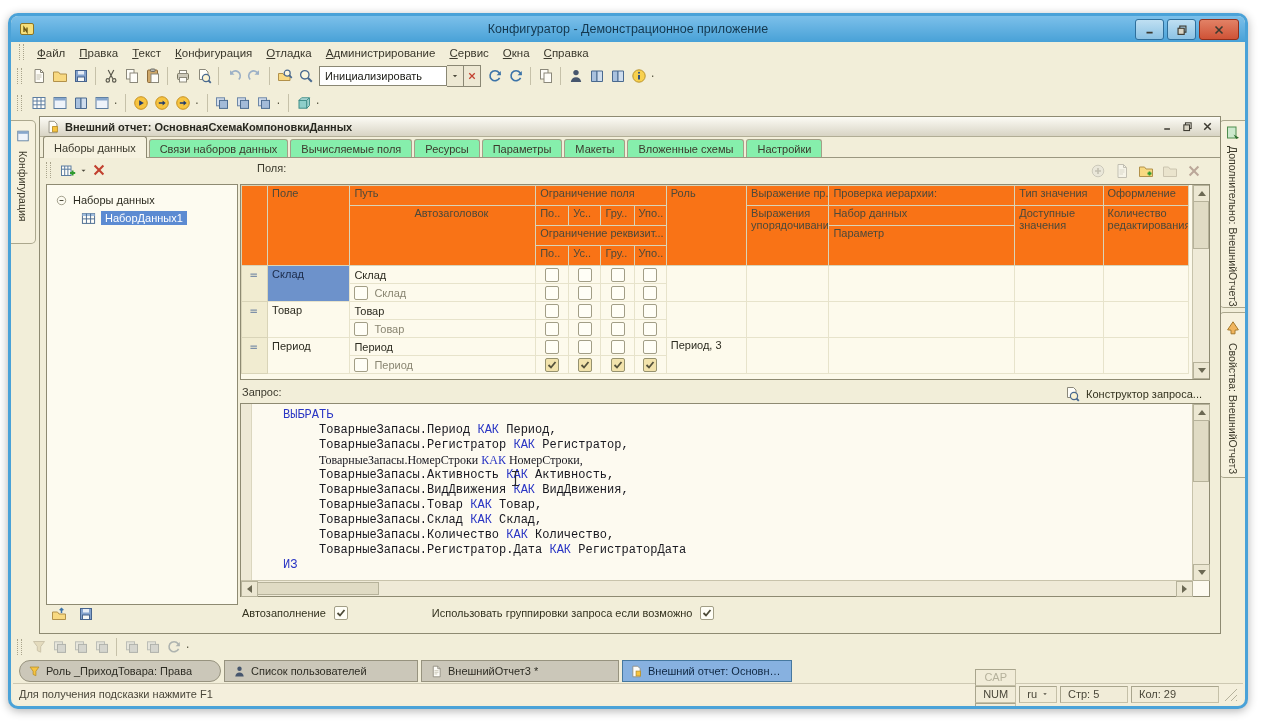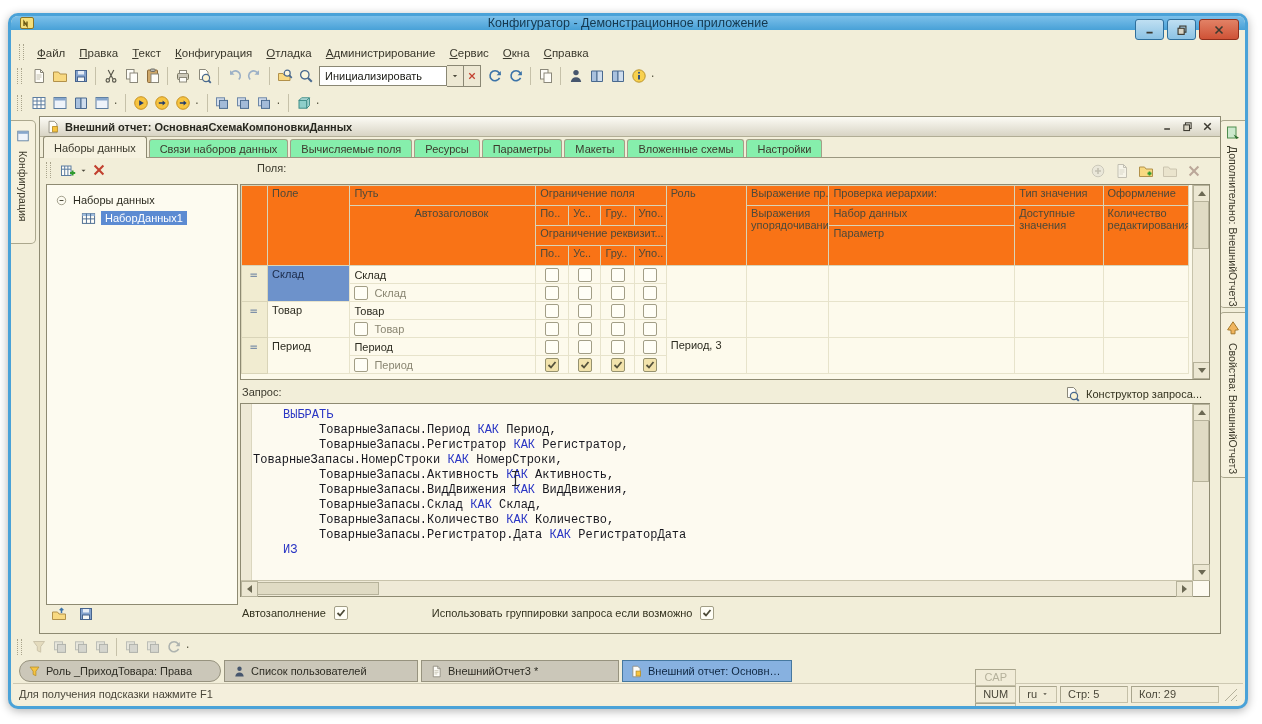--- a/index.html
+++ b/index.html
@@ -2,21 +2,21 @@
 <html><head>
 <meta charset="utf-8">
 <style>
   html,body{margin:0;padding:0;background:#ffffff;}
   body{width:1262px;height:724px;position:relative;font-family:"Liberation Sans",sans-serif;overflow:hidden;}
   .canvas{position:absolute;inset:0;background:#fff;border-radius:18px;}
   
   .app{position:absolute;left:8px;top:13px;width:1234px;height:690px;border:3px solid #4aa2d8;border-radius:10px;
        background:#f2eed9;box-shadow:0 2px 10px rgba(0,0,0,.3);overflow:hidden;}
   
-  .titlebar{position:absolute;left:0;top:0;right:0;height:14px;background:linear-gradient(#7cc0ea,#48a1d7);
+  .titlebar{position:absolute;left:0;top:0;right:0;height:26px;background:linear-gradient(#7cc0ea,#48a1d7);
             display:flex;align-items:center;padding:0 5px;}
   .title-text{position:absolute;left:120px;right:120px;text-align:center;font-size:12.5px;color:#14384f;
               white-space:nowrap;overflow:hidden;}
   .win-controls{position:absolute;right:6px;top:3px;display:flex;gap:3px;}
   .wbtn{width:27px;height:19px;border:1px solid #2e6f9c;border-radius:3px;background:linear-gradient(#bfdff2,#8cc3e4);
         display:flex;align-items:center;justify-content:center;}
   .wbtn.close{background:linear-gradient(#e28266,#cf5236);border-color:#8f2f1c;width:38px;}
   
   .menubar{position:absolute;left:0;top:26px;right:0;height:20px;display:flex;align-items:center;padding-left:8px;}
   .menu-item{display:inline-block;font-size:11.5px;color:#3a382c;padding:2px 7px;cursor:default;}
@@ -721,23 +721,24 @@
             </svg>
           </span>
       <span>Конструктор запроса...</span>
     </div>
     <div class="query">
       <div class="qmargin"></div>
       <div class="qcode" id="qcode">
             <div class="line" style="padding-left: 30px;"><span class="kw">ВЫБРАТЬ</span></div>
             <div class="line" style="padding-left: 66px;">ТоварныеЗапасы.Период <span class="kw">КАК</span> Период,</div>
             <div class="line" style="padding-left: 66px;">ТоварныеЗапасы.Регистратор <span class="kw">КАК</span> Регистратор,</div>
-            <div class="line" style="">ТоварныеЗапасы.НомерСтроки <span class="kw">КАК</span> НомерСтроки,</div>
+            <div class="line" style="padding-left: 66px; font-family: Liberation Serif, serif;">ТоварныеЗапасы.НомерСтроки <span class="kw">КАК</span> НомерСтроки,</div>
             <div class="line" style="padding-left: 66px;">ТоварныеЗапасы.Активность <span class="kw">КАК</span> Активность,</div>
             <div class="line" style="padding-left: 66px;">ТоварныеЗапасы.ВидДвижения <span class="kw">КАК</span> ВидДвижения,</div>
+            <div class="line" style="padding-left: 66px;">ТоварныеЗапасы.Товар <span class="kw">КАК</span> Товар,</div>
             <div class="line" style="padding-left: 66px;">ТоварныеЗапасы.Склад <span class="kw">КАК</span> Склад,</div>
             <div class="line" style="padding-left: 66px;">ТоварныеЗапасы.Количество <span class="kw">КАК</span> Количество,</div>
             <div class="line" style="padding-left: 66px;">ТоварныеЗапасы.Регистратор.Дата <span class="kw">КАК</span> РегистраторДата</div>
             <div class="line" style="padding-left: 30px;"><span class="kw">ИЗ</span></div>
           </div>
       <div class="ibeam" style="left:268px;top:66px;">
         <svg width="13" height="17" viewBox="0 0 13 17">
               <path d="M3 1.5h7M3 15.5h7M6.5 1.5v14" stroke="#2a2a2a" stroke-width="1.2" fill="none"></path>
             </svg>
       </div>

